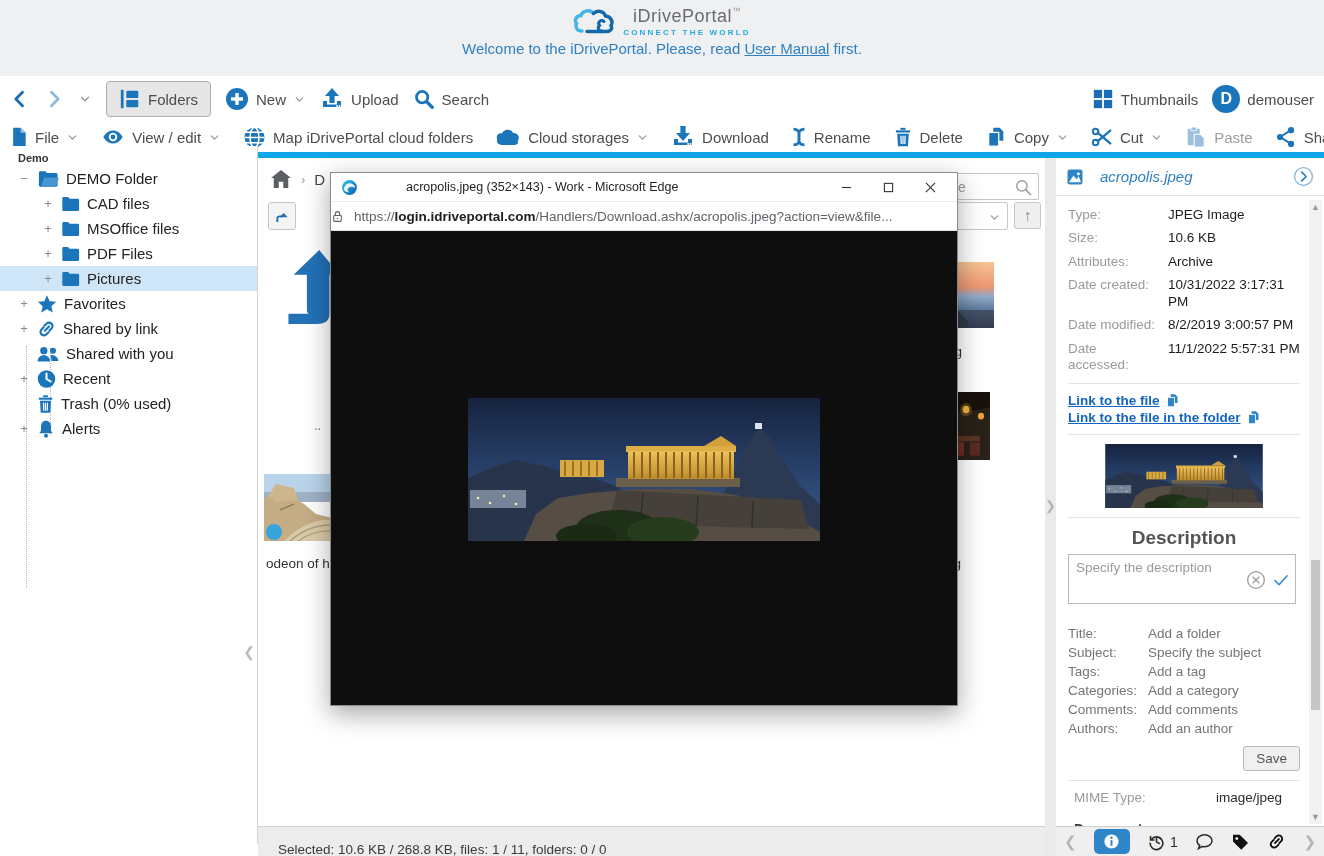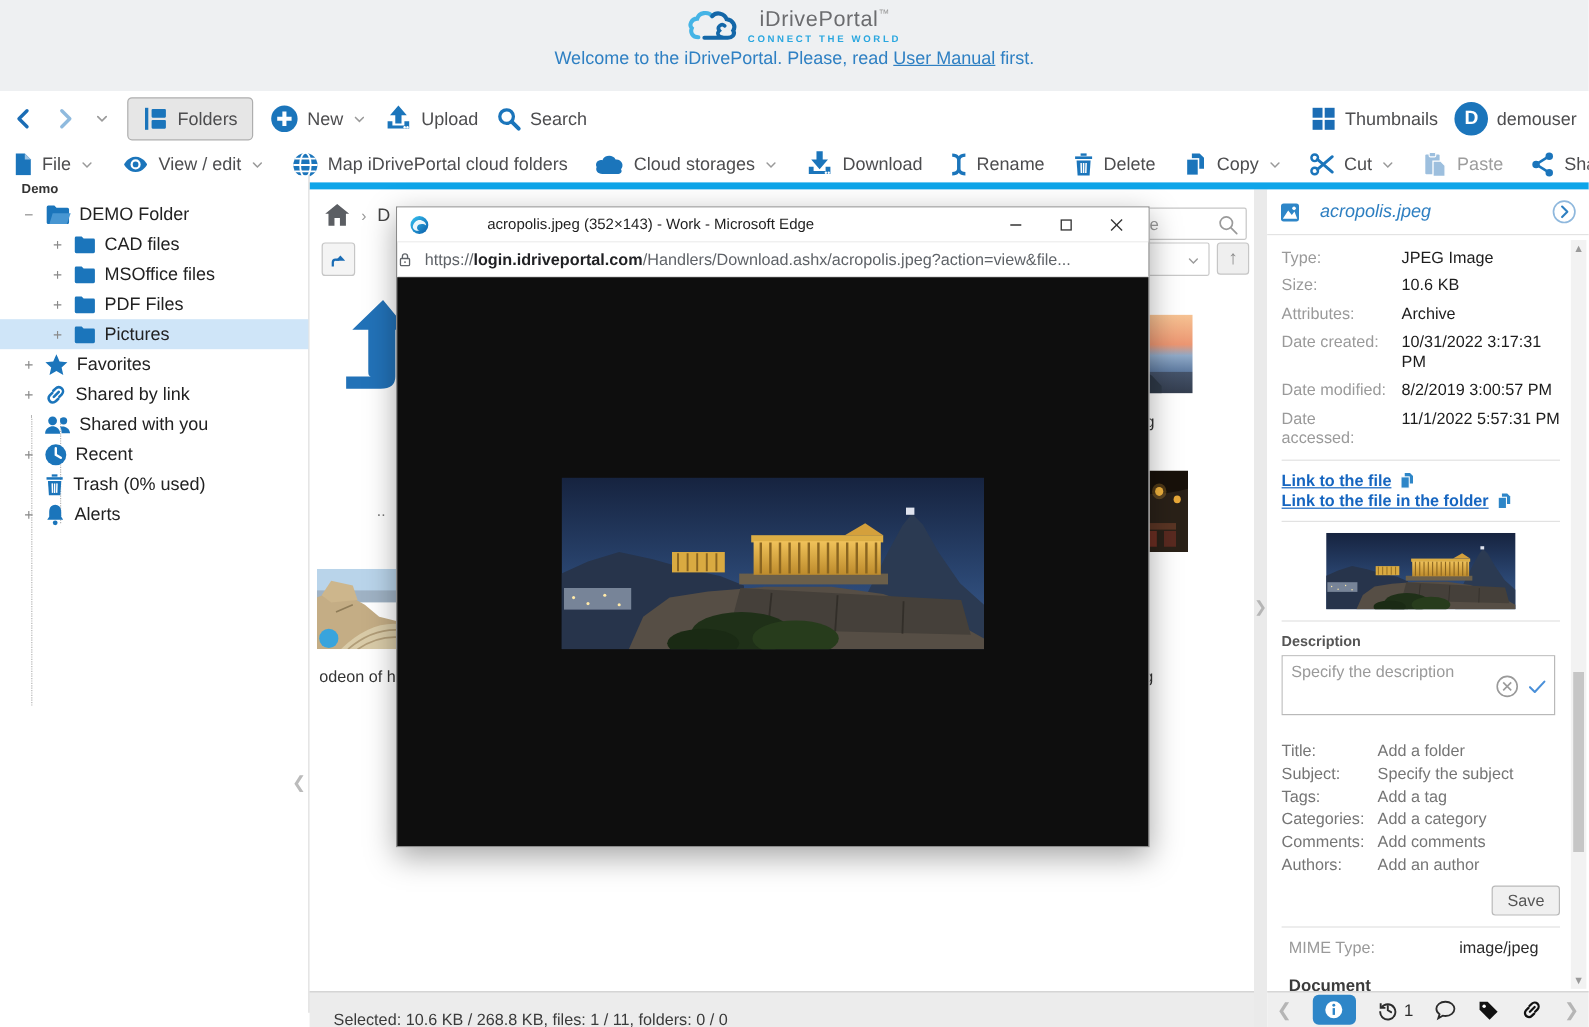--- a/index.html
+++ b/index.html
@@ -78,21 +78,21 @@
   .rp-head { height:38px; display:flex; align-items:center; gap:16px; padding:0 10px;
              border-bottom:1px solid #e3e3e3;font-style:italic; }
   .rp-file { font-size:15px; color:#2e7fc1; flex:1; }
   .rp-body { position:absolute; left:0; top:39px; width:246px; height:629px; padding:10px 2px 0 12px; }
   .drow { display:grid; grid-template-columns:96px 1fr; column-gap:4px; margin-bottom:7px; line-height:1.22; }
   .dlab { color:#9a9a9a; } .dval { color:#1c1c1c; }
   .divider { border-top:1px solid #e2e2e2; margin:9px 0; }
   .rlink { display:flex; align-items:center; gap:5px; margin:2px 0; }
   .rlink a { color:#1565c0; font-weight:bold; font-size:13.5px; text-decoration:underline; cursor:pointer; }
   .rp-thumb { display:block; margin:4px auto 4px; }
-  .desc-label { font-weight:bold; color:#555; margin:2px 0 5px; font-size:12px; }
+  .desc-label { font-weight:bold; color:#555; margin:2px 0 5px; font-size:19px;text-align:center; }
   .desc-box { position:relative; width:228px; height:50px; border:1px solid #b9b9b9; background:#fff; }
   .desc-box textarea { width:100%; height:100%; border:none; outline:none; resize:none;
                        font-family:"Liberation Sans",sans-serif; font-size:13.5px; color:#333; padding:5px 44px 0 7px; }
   .desc-box textarea::placeholder { color:#9a9a9a; }
   .desc-icons { position:absolute; right:5px; top:15px; display:flex; gap:6px; align-items:center; }
   .mrow { display:grid; grid-template-columns:80px 1fr; margin-bottom:4px; color:#757575; }
   .save-row { display:flex; justify-content:flex-end; margin-top:10px; }
   .save-btn { background:#f0f0f0; border:1px solid #b9b9b9; border-radius:3px; padding:4px 12px;
               font-size:13.5px; color:#555; cursor:pointer; }
   .mime-row { display:grid; grid-template-columns:104px 1fr; margin:6px 0 0 6px; }

